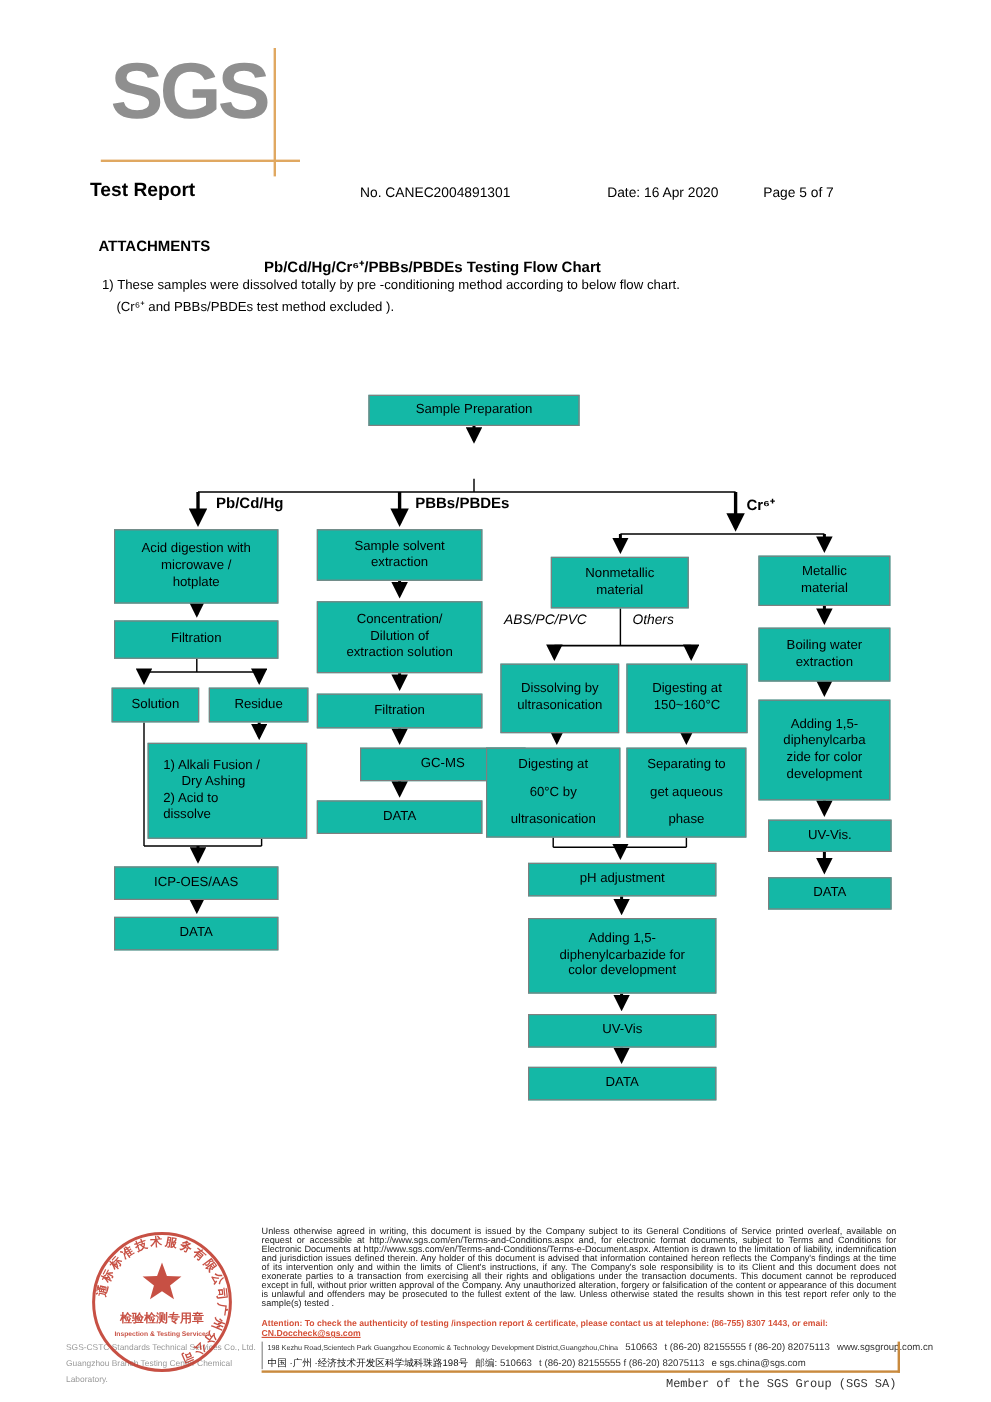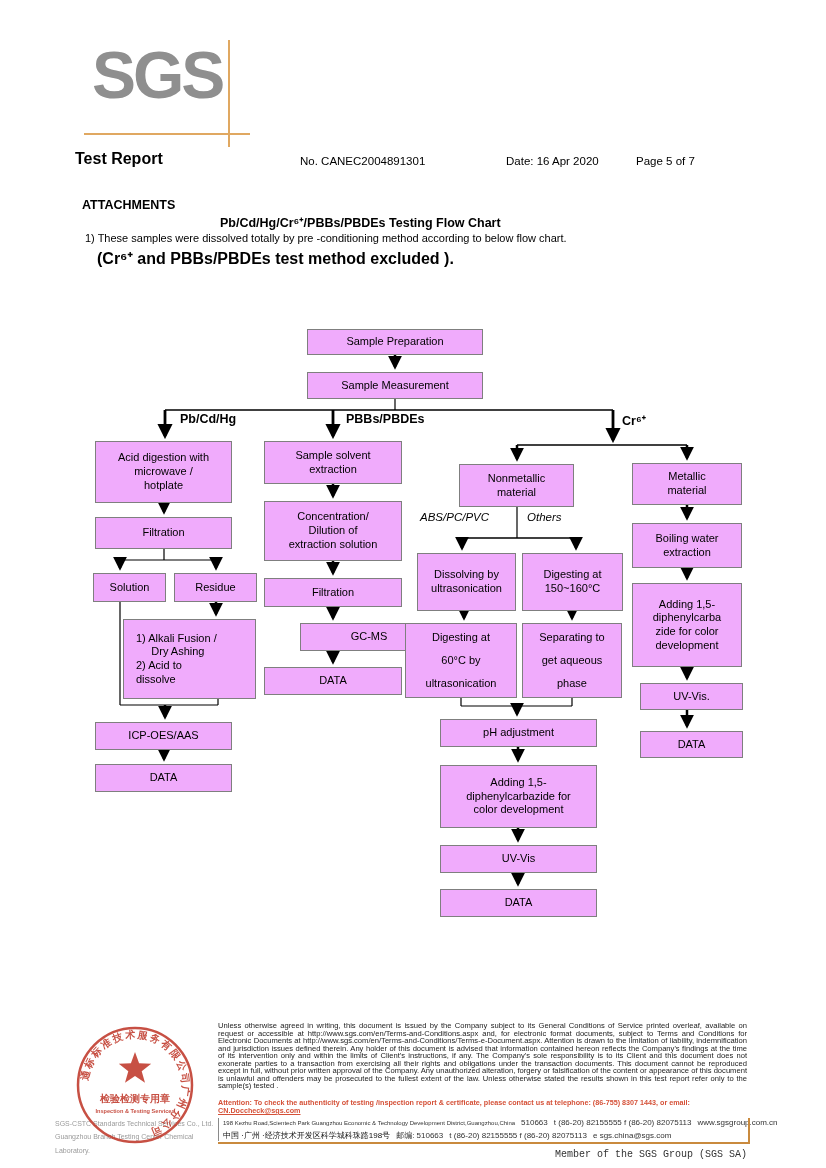--- a/index.html
+++ b/index.html
@@ -11,24 +11,24 @@
   .logo-text { position:absolute; left:92px; top:42px; font-size:66px; font-weight:bold; letter-spacing:-3px; color:#8f8f8f; line-height:1; }
   .logo-vline { position:absolute; left:228px; top:40px; width:2px; height:107px; background:#e0a861; }
   .logo-hline { position:absolute; left:84px; top:133px; width:166px; height:2px; background:#e0a861; }
   .report-title { position:absolute; left:75px; top:150px; font-size:16px; font-weight:bold; color:#000; }
   .hdr-info { position:absolute; top:155px; font-size:11.5px; color:#000; }
 
   
   .attach-heading { position:absolute; left:82px; top:198px; font-size:12.5px; font-weight:bold; color:#000; }
   .attach-title { position:absolute; left:220px; top:214px; font-size:12.5px; font-weight:bold; color:#000; }
   .attach-note1 { position:absolute; left:85px; top:232px; font-size:11px; color:#000; }
-  .attach-note2 { position:absolute; left:97px; top:247px; font-size:16px; color:#000;font-weight:bold; }
-
-  
-  .node { position:absolute; border:1.5px solid #7f7f7f; background:#f0abfc; display:flex; align-items:center; justify-content:center; text-align:center; font-size:11px; line-height:1.25; white-space:pre-line; color:#000; }
+  .attach-note2 { position:absolute; left:97px; top:247px; font-size:11px; color:#000; }
+
+  
+  .node { position:absolute; border:1.5px solid #7f7f7f; background:#14b8a6; display:flex; align-items:center; justify-content:center; text-align:center; font-size:11px; line-height:1.25; white-space:pre-line; color:#000; }
   .node.lh-lg { line-height:2.1; }
   .node.left-align { justify-content:flex-start; text-align:left; padding-left:12px; white-space:pre-wrap; }
   .branch-label { position:absolute; font-weight:bold; font-size:12.5px; color:#000; white-space:nowrap; }
   .small-label { position:absolute; font-size:11.5px; color:#000; white-space:nowrap;font-style:italic; }
   #connectors { position:absolute; left:0; top:0; width:826px; height:1168px; pointer-events:none; }
 
   
   .legal { position:absolute; left:218px; top:1022px; width:529px; font-size:7.6px; line-height:7.55px; text-align:justify; color:#222; }
   .attention { position:absolute; left:218px; top:1099px; width:529px; font-size:7.2px; line-height:8px; font-weight:bold; color:#d55138; }
   .attention .email { text-decoration:underline; }
@@ -112,21 +112,20 @@
     </g>
   </svg>
 
   <div class="branch-label" style="left:180px; top:412px;">Pb/Cd/Hg</div>
   <div class="branch-label" style="left:346px; top:412px;">PBBs/PBDEs</div>
   <div class="branch-label" style="left:622px; top:412px;">Cr⁶⁺</div>
   <div class="small-label" style="left:420px; top:511px;">ABS/PC/PVC</div>
   <div class="small-label" style="left:527px; top:511px;">Others</div>
 
   <div class="node" style="left:307px; top:329px; width:176px; height:26px;">Sample Preparation</div>
-  <div class="node" style="left:307px; top:372px; width:176px; height:27px;">Sample Measurement</div>
 
   <div class="node" style="left:95px; top:441px; width:137px; height:62px;">Acid digestion with
 microwave /
 hotplate</div>
   <div class="node" style="left:95px; top:517px; width:137px; height:32px;">Filtration</div>
   <div class="node" style="left:93px; top:573px; width:73px; height:29px;">Solution</div>
   <div class="node" style="left:174px; top:573px; width:83px; height:29px;">Residue</div>
   <div class="node left-align" style="left:123px; top:619px; width:133px; height:80px;">1) Alkali Fusion /
      Dry Ashing
 2) Acid to

